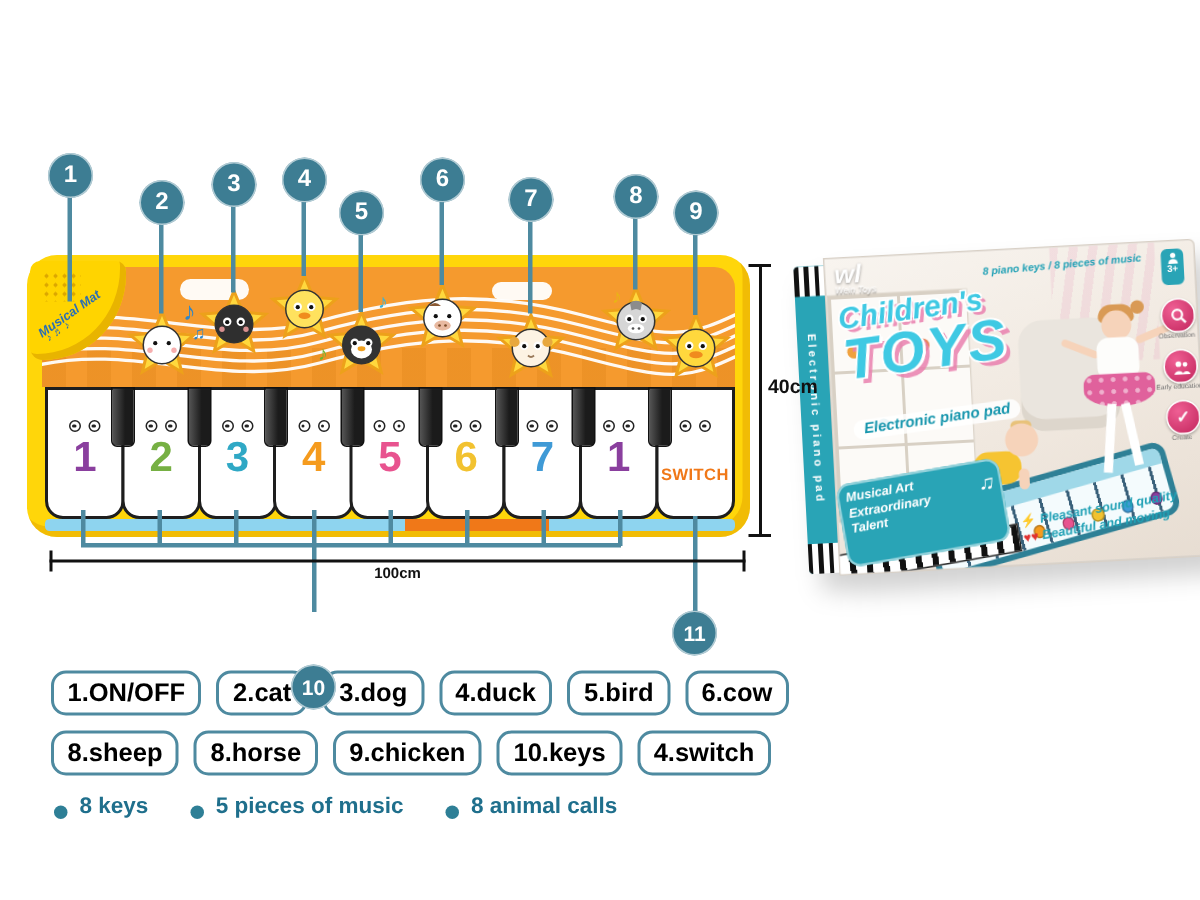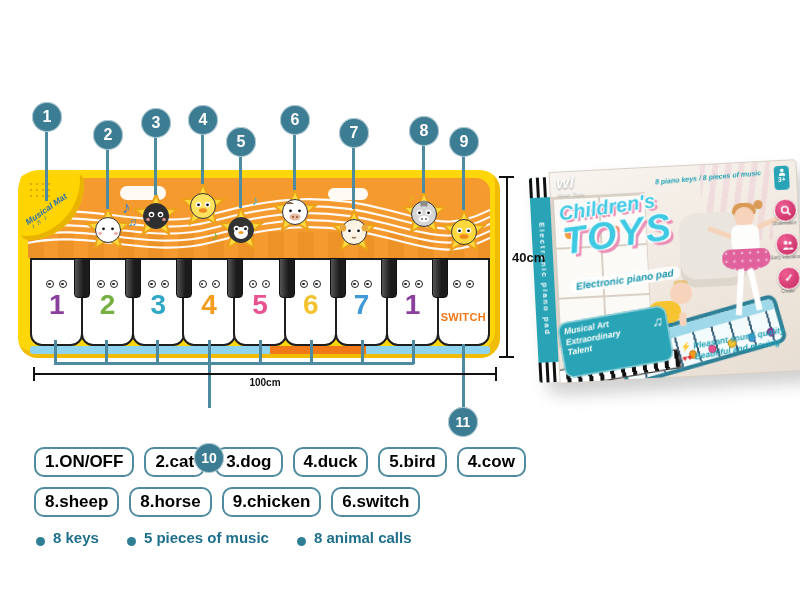--- a/index.html
+++ b/index.html
@@ -380,27 +380,28 @@
   <div class="dline" style="left:33px;top:367px;width:2px;height:14px;"></div>
   <div class="dline" style="left:495px;top:367px;width:2px;height:14px;"></div>
   <div class="dlabel" style="left:33px;top:377px;width:464px;text-align:center;font-size:10px;">100cm</div>
 
   <div class="pillrow" style="left:34px;top:447px;">
     <span class="pill">1.ON/OFF</span>
     <span class="pill">2.cat</span>
     <span class="pill">3.dog</span>
     <span class="pill">4.duck</span>
     <span class="pill">5.bird</span>
-    <span class="pill">4.cow</span>
+    <span class="pill">6.cow</span>
   </div>
   <div class="pillrow" style="left:34px;top:487px;">
     <span class="pill">8.sheep</span>
     <span class="pill">8.horse</span>
     <span class="pill">9.chicken</span>
-    <span class="pill">6.switch</span>
+    <span class="pill">10.keys</span>
+    <span class="pill">4.switch</span>
   </div>
   <div id="features">
     <span class="feat">
         <span class="dot"></span>
         <span>8 keys</span>
       </span>
     <span class="feat">
         <span class="dot"></span>
         <span>5 pieces of music</span>
       </span>

